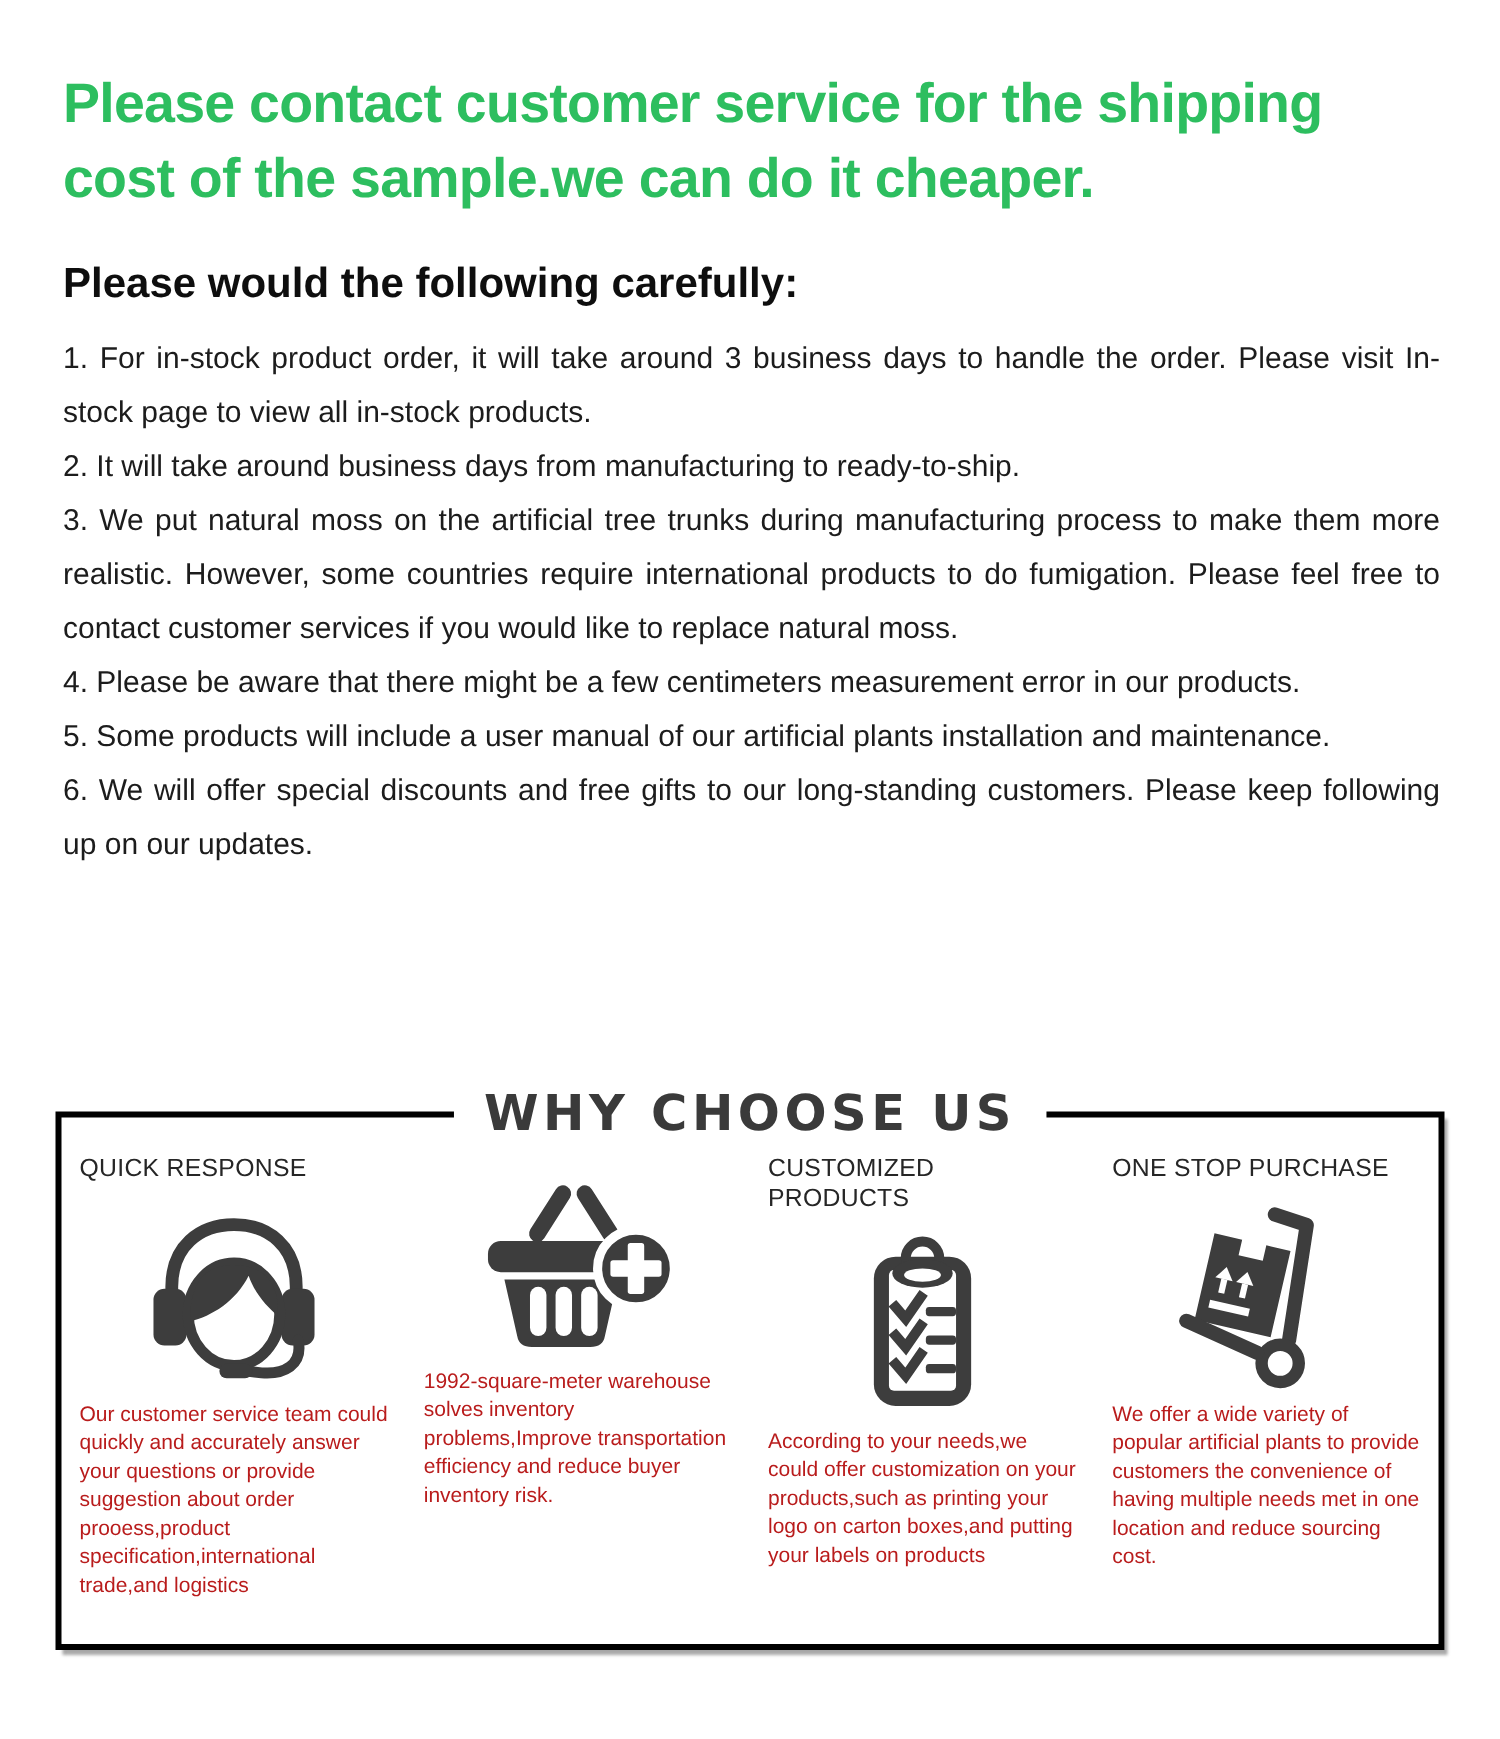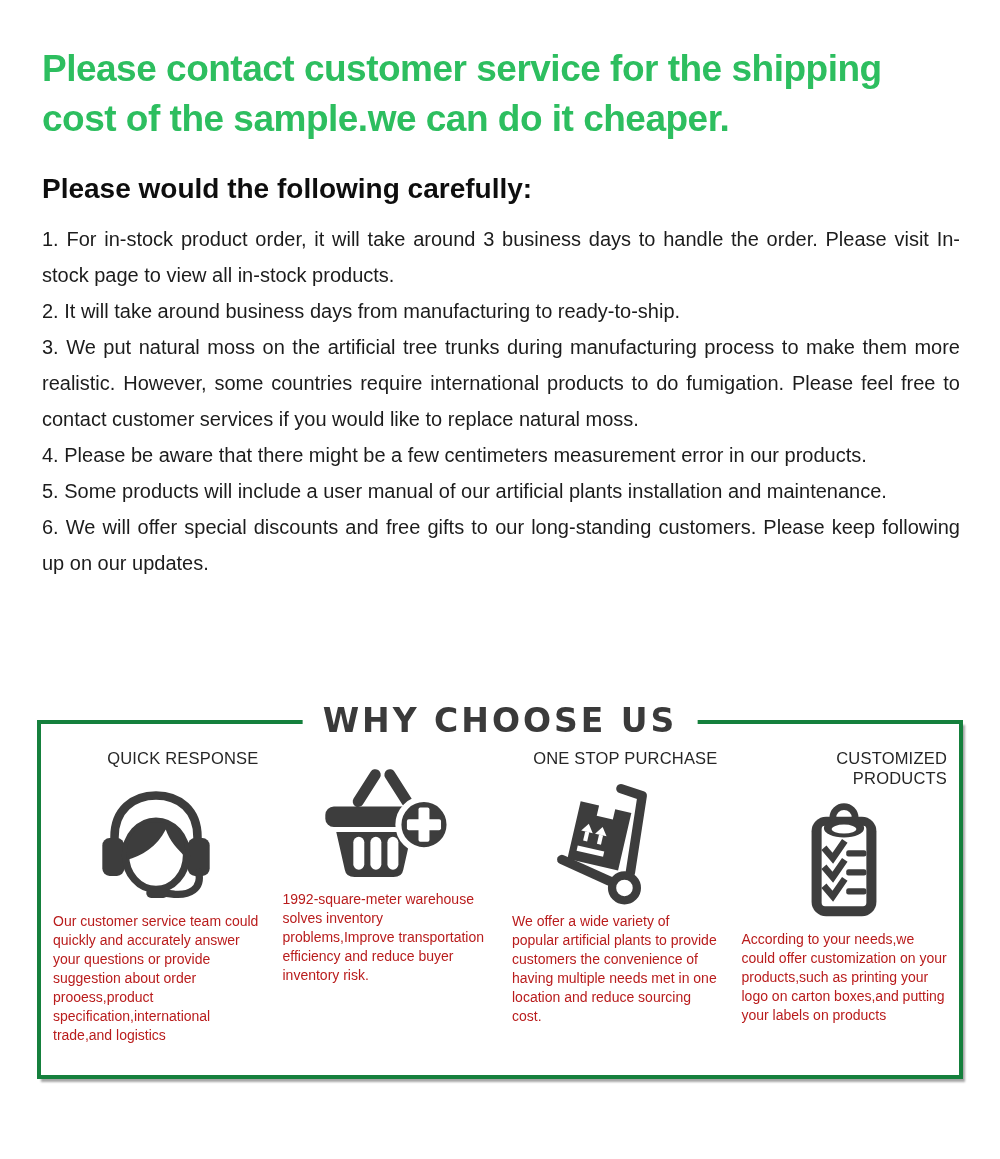--- a/index.html
+++ b/index.html
@@ -21,35 +21,35 @@
     position:absolute; left:42px; top:172px; width:920px;
     font-weight:bold; font-size:28px; line-height:34px; color:#0e0e0e;
   }
   .notes {
     position:absolute; left:42px; top:221px; width:918px;
     font-size:20px; line-height:36px; color:#1c1c1c;
     text-align:justify;
   }
   .notes p { margin:0; }
   .why-box {
-    position:absolute; left:37px; top:720px; width:926px; height:359px;
-    border:4px solid #15803d; background:#ffffff;
+    position:absolute; left:37px; top:741px; width:926px; height:359px;
+    border:4px solid #000000; background:#ffffff;
     box-shadow:3px 4px 2px -1px rgba(0,0,0,0.35);
   }
   .why-title {
     position:absolute; top:-26px; left:50%; transform:translateX(-50%);
     background:#ffffff; padding:0 20px; white-space:nowrap;
     font-family:"DejaVu Sans", sans-serif;
     font-weight:bold; font-size:33px; line-height:46px;
     letter-spacing:3px; color:#3a3a3a;
   }
   .columns { display:flex; width:100%; height:100%; padding-top:24px; }
   .col { width:25%; padding:0 12px; }
   .col-heading {
-    text-align:right; font-size:16.5px; line-height:20px;
+    text-align:left; font-size:16.5px; line-height:20px;
     color:#262626; letter-spacing:0.2px; min-height:22px;
   }
   .icon-wrap {
     height:138px; margin-top:4px;
     display:flex; align-items:center; justify-content:center;
   }
   .col-desc {
     font-size:14px; line-height:19px; color:#b91c1c; text-align:left;
   }
 </style>
@@ -106,42 +106,20 @@
           </g>
           <circle cx="87" cy="53" r="21" fill="#3d3d3d" stroke="#ffffff" stroke-width="5"></circle>
           <rect x="73" y="48.5" width="28" height="9" rx="1.5" fill="#ffffff"></rect>
           <rect x="82.5" y="39" width="9" height="28" rx="1.5" fill="#ffffff"></rect>
         </svg>
       </div>
       <div class="col-desc">1992-square-meter warehouse solves inventory problems,Improve transportation efficiency and reduce buyer inventory risk.</div>
     </div>
 
     <div class="col">
-      <div class="col-heading">ONE STOP PURCHASE</div>
-      <div class="icon-wrap">
-        <svg viewBox="0 0 110 110" width="130" height="130">
-          <g transform="rotate(13 42 48)">
-            <path d="M20 24 L36 24 L36 33 L50 33 L50 24 L64 24 L64 74 L20 74 Z" fill="#3d3d3d"></path>
-            <g fill="#ffffff">
-              <path d="M31 41 L36 48 L26 48 Z"></path>
-                <rect x="29.5" y="48" width="3.5" height="8"></rect>
-              <path d="M43 41 L48 48 L38 48 Z"></path>
-                <rect x="41.5" y="48" width="3.5" height="8"></rect>
-              <rect x="26" y="61" width="23" height="4.5"></rect>
-            </g>
-          </g>
-          <path d="M60 9 L78 15 L68 80" fill="none" stroke="#3d3d3d" stroke-width="8" stroke-linecap="round" stroke-linejoin="round"></path>
-          <circle cx="63" cy="93" r="10.5" fill="#ffffff" stroke="#3d3d3d" stroke-width="7"></circle>
-          <path d="M10 69 L50 87" fill="none" stroke="#3d3d3d" stroke-width="8" stroke-linecap="round"></path>
-        </svg>
-      </div>
-      <div class="col-desc">We offer a wide variety of popular artificial plants to provide customers the convenience of having multiple needs met in one location and reduce sourcing cost.</div>
-    </div>
-
-    <div class="col">
       <div class="col-heading">CUSTOMIZED PRODUCTS</div>
       <div class="icon-wrap">
         <svg viewBox="0 0 100 110" width="112" height="123">
           <rect x="21" y="15" width="58" height="89" rx="13" fill="#3d3d3d"></rect>
           <rect x="30" y="23" width="40" height="72" rx="3" fill="#ffffff"></rect>
           <path d="M40 16 A 10 10 0 0 1 60 16" fill="none" stroke="#3d3d3d" stroke-width="6" stroke-linecap="round"></path>
           <ellipse cx="50" cy="25" rx="18" ry="8.5" fill="#3d3d3d"></ellipse>
           <ellipse cx="50" cy="26" rx="11" ry="4" fill="#ffffff"></ellipse>
           <g stroke="#3d3d3d" stroke-width="6" fill="none" stroke-linecap="square">
             <path d="M34 45 l6 7 l9 -13"></path>
@@ -151,14 +129,36 @@
           <g fill="#3d3d3d">
             <rect x="52" y="45" width="18" height="5.5" rx="2"></rect>
             <rect x="52" y="62" width="18" height="5.5" rx="2"></rect>
             <rect x="52" y="79" width="18" height="5.5" rx="2"></rect>
           </g>
         </svg>
       </div>
       <div class="col-desc">According to your needs,we could offer customization on your products,such as printing your logo on carton boxes,and putting your labels on products</div>
     </div>
 
+    <div class="col">
+      <div class="col-heading">ONE STOP PURCHASE</div>
+      <div class="icon-wrap">
+        <svg viewBox="0 0 110 110" width="130" height="130">
+          <g transform="rotate(13 42 48)">
+            <path d="M20 24 L36 24 L36 33 L50 33 L50 24 L64 24 L64 74 L20 74 Z" fill="#3d3d3d"></path>
+            <g fill="#ffffff">
+              <path d="M31 41 L36 48 L26 48 Z"></path>
+                <rect x="29.5" y="48" width="3.5" height="8"></rect>
+              <path d="M43 41 L48 48 L38 48 Z"></path>
+                <rect x="41.5" y="48" width="3.5" height="8"></rect>
+              <rect x="26" y="61" width="23" height="4.5"></rect>
+            </g>
+          </g>
+          <path d="M60 9 L78 15 L68 80" fill="none" stroke="#3d3d3d" stroke-width="8" stroke-linecap="round" stroke-linejoin="round"></path>
+          <circle cx="63" cy="93" r="10.5" fill="#ffffff" stroke="#3d3d3d" stroke-width="7"></circle>
+          <path d="M10 69 L50 87" fill="none" stroke="#3d3d3d" stroke-width="8" stroke-linecap="round"></path>
+        </svg>
+      </div>
+      <div class="col-desc">We offer a wide variety of popular artificial plants to provide customers the convenience of having multiple needs met in one location and reduce sourcing cost.</div>
+    </div>
+
   </div>
 </div>
 
 </body></html>

